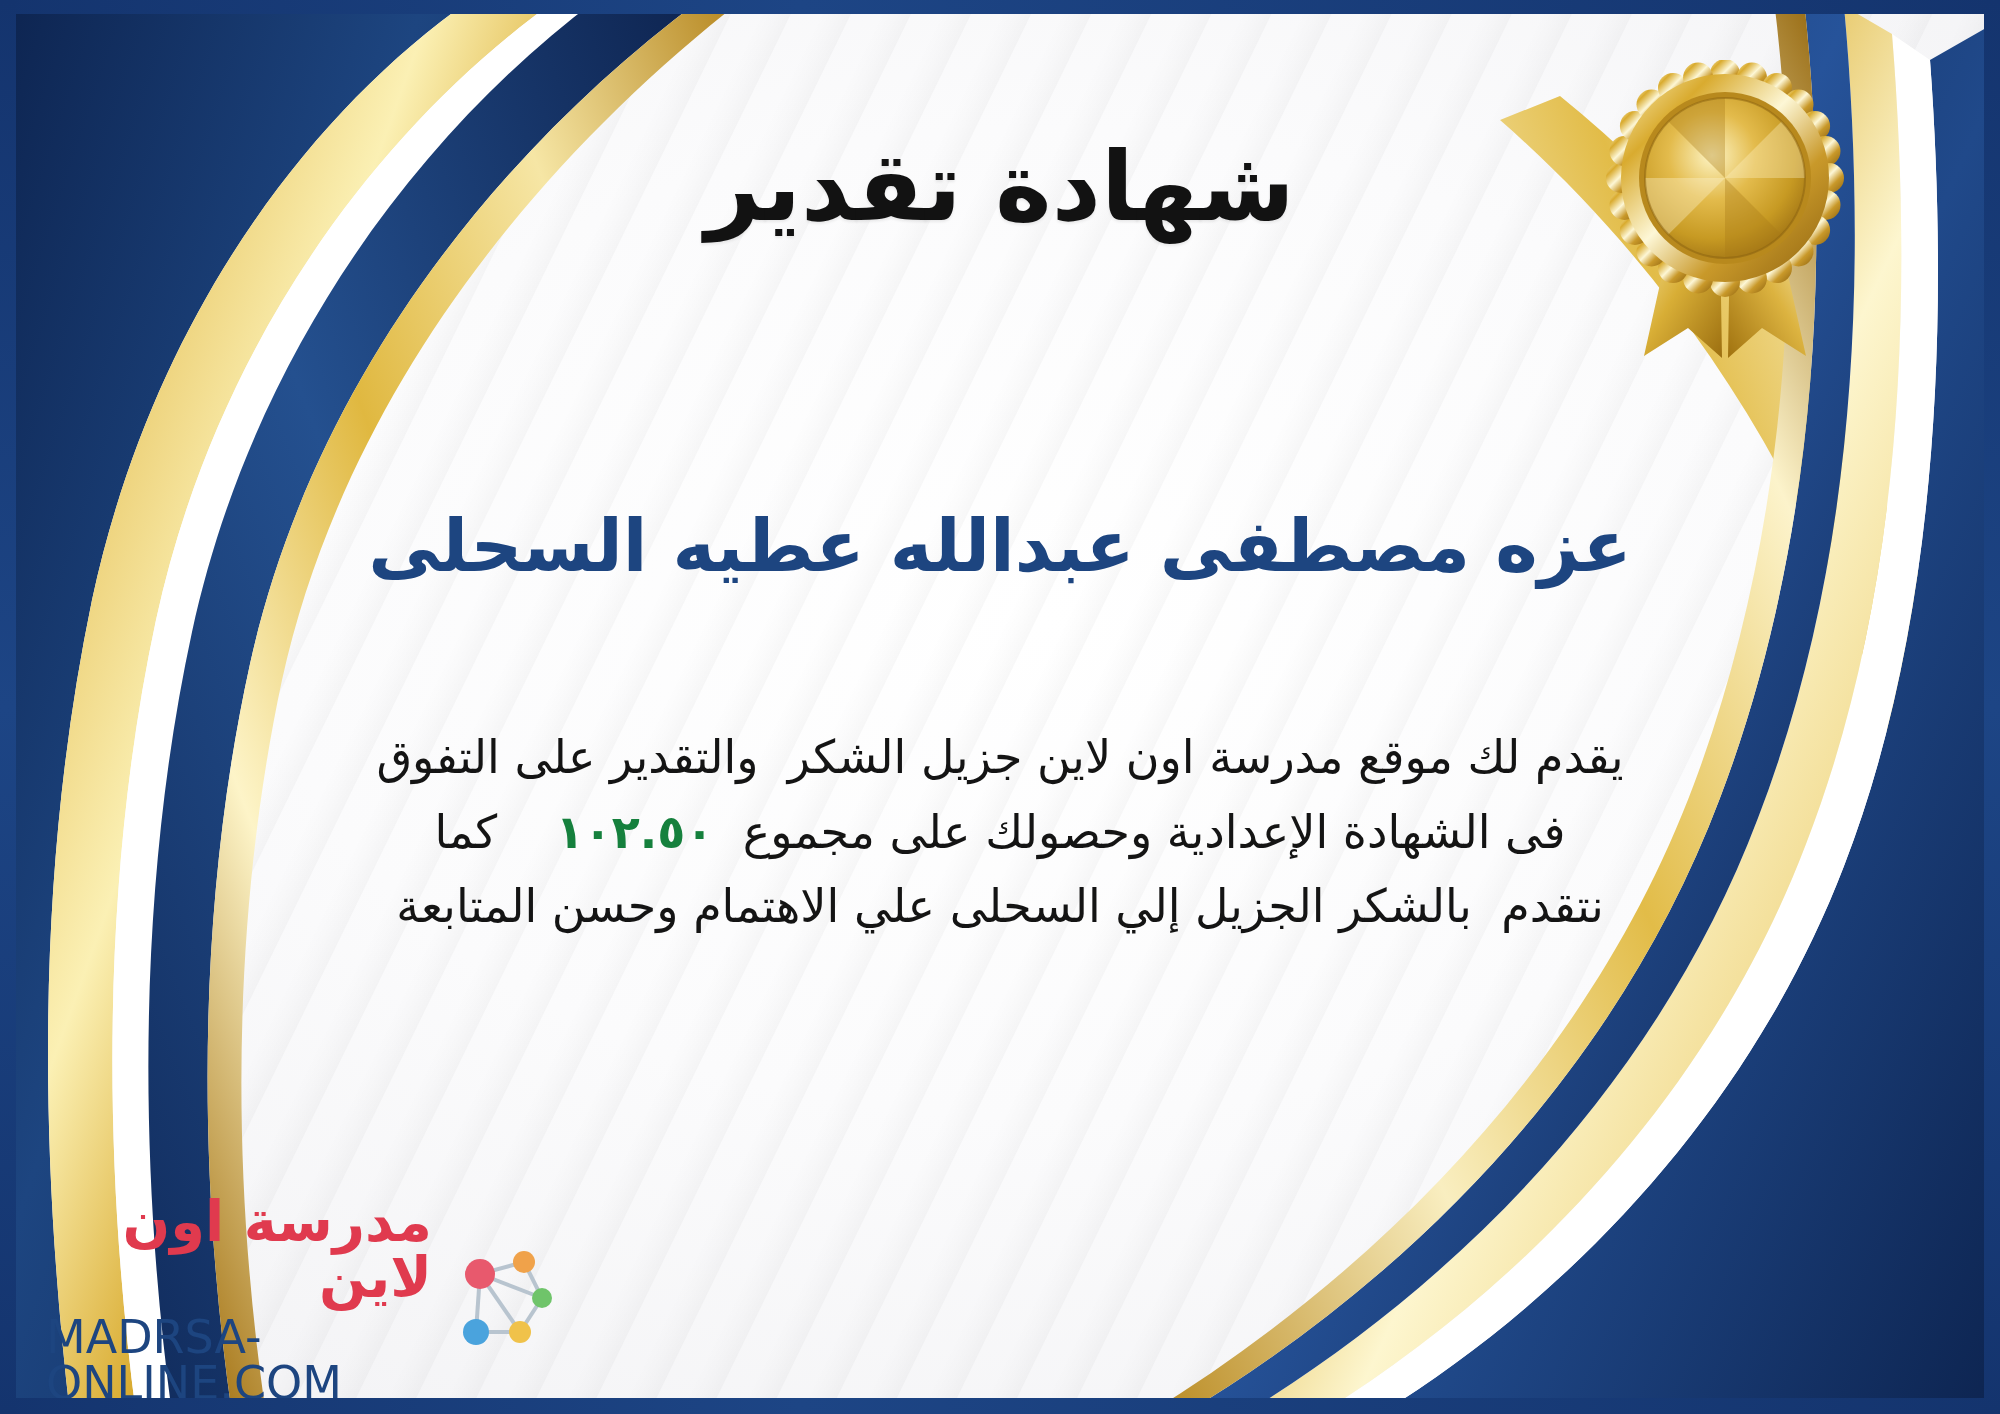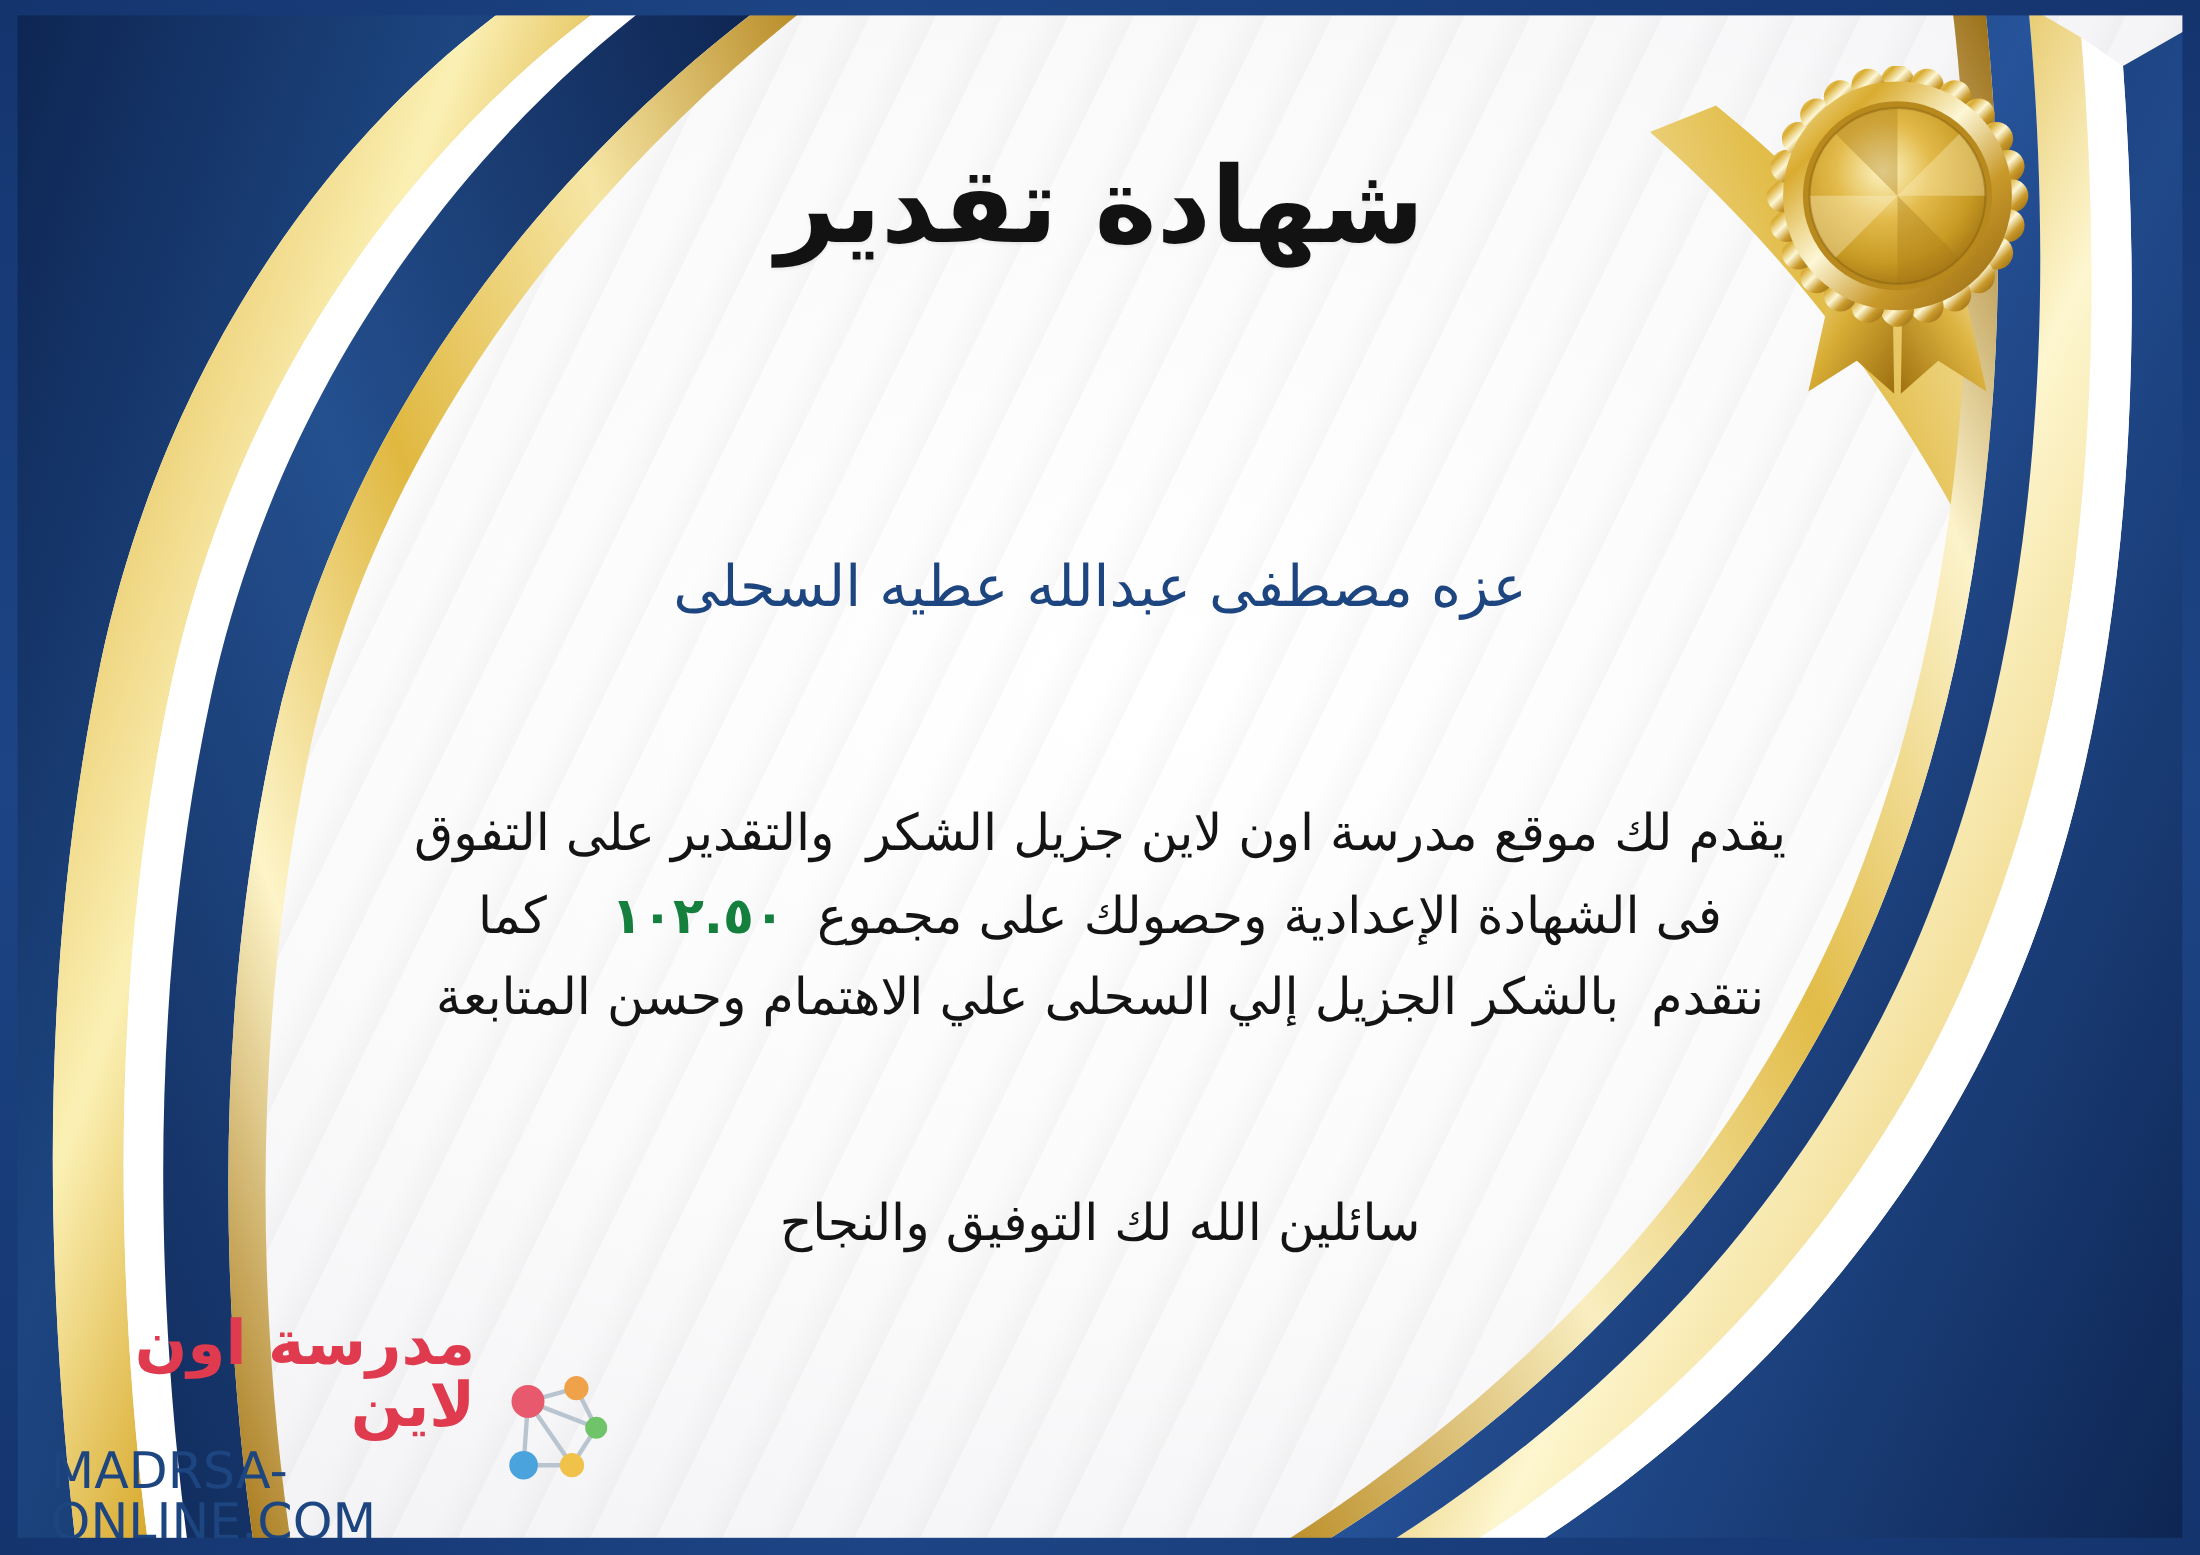--- a/index.html
+++ b/index.html
@@ -62,21 +62,21 @@
     text-align:center;
   }
   .cert-title{
     position:absolute;top:135px;left:0;right:0;
     font-size:96px;font-weight:700;color:#121212;
     letter-spacing:0;line-height:1.1;
     text-shadow:0 2px 3px rgba(0,0,0,0.08);
   }
   .recipient-name{
     position:absolute;top:505px;left:0;right:0;
-    font-size:52px;font-weight:400;color:#1d4580;
+    font-size:72px;font-weight:700;color:#1d4580;
     line-height:1.15;
   }
   .body-lines{
     position:absolute;top:720px;left:-40px;right:-40px;
     font-size:46px;color:#141414;line-height:1.62;font-weight:400;
   }
   .body-line{display:block;white-space:pre;}
   .grade-value{color:#15803d;font-weight:700;letter-spacing:2px;}
   .closing-line{
     position:absolute;top:1075px;left:0;right:0;
@@ -283,21 +283,20 @@
     <div class="recipient-name">عزه مصطفى عبدالله عطيه السحلى</div>
 
     <div class="body-lines">
       <span class="body-line">يقدم لك موقع مدرسة اون لاين جزيل الشكر  والتقدير على التفوق</span>
 
       <span class="body-line"><span>فى الشهادة الإعدادية وحصولك على مجموع</span><span>&nbsp;&nbsp;</span><span class="grade-value">١٠٢.٥٠</span><span>&nbsp;&nbsp;&nbsp;&nbsp;</span><span>كما</span></span>
 
       <span class="body-line">نتقدم  بالشكر الجزيل إلي السحلى علي الاهتمام وحسن المتابعة</span>
     </div>
 
-    <div class="closing-line">سائلين الله لك التوفيق  والنجاح</div>
   </div>
 
   <div class="brand">
     <div class="brand-text">
       <span class="brand-ar">مدرسة اون لاين</span>
       <span class="brand-url">MADRSA-ONLINE.COM</span>
     </div>
 
     <svg class="brand-mark" width="120" height="120" viewBox="0 0 120 120">
       <line x1="34" y1="34" x2="78" y2="22" stroke="#b8c4cf" stroke-width="4"></line>

